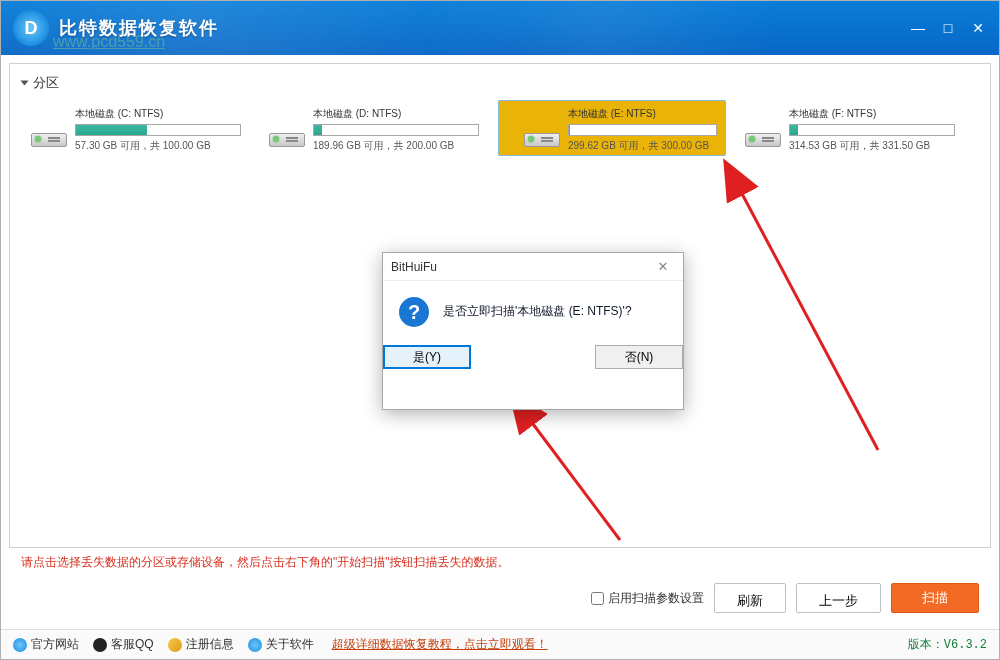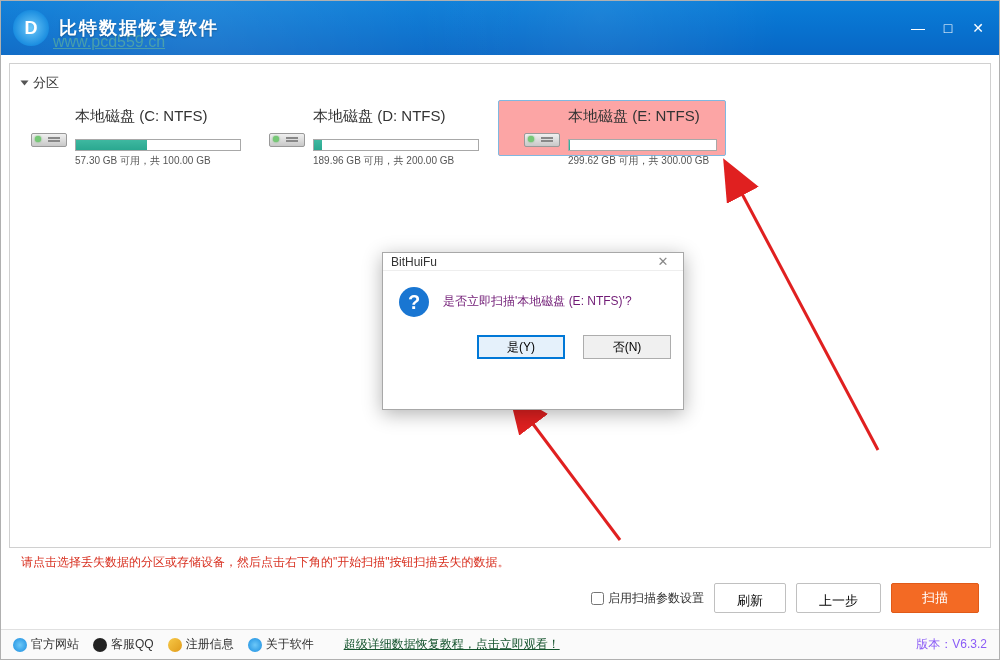--- a/index.html
+++ b/index.html
@@ -15,52 +15,52 @@
 .win-controls { margin-left: auto; display: flex; gap: 0; position: relative; z-index: 1; }
 .win-btn { width: 30px; height: 24px; display: flex; align-items: center; justify-content: center; color: #fff; cursor: pointer; font-size: 14px; }
 
 .content { flex: 1; padding: 8px; display: flex; flex-direction: column; }
 .partition-panel { flex: 1; border: 1px solid #d0d0d0; background: #fff; padding: 10px 12px; position: relative; }
 .section-header { font-size: 13px; color: #333; margin-bottom: 8px; display: flex; align-items: center; }
 .section-header .tri { display: inline-block; width: 0; height: 0; border-top: 4px solid transparent; border-bottom: 4px solid transparent; border-left: 5px solid #555; margin-right: 6px; transform: rotate(90deg); }
 
 .drives { display: flex; gap: 10px; flex-wrap: wrap; }
 .drive { width: 228px; height: 56px; border: 1px solid transparent; border-radius: 2px; padding: 6px 8px; display: flex; gap: 8px; cursor: pointer; }
-.drive.selected { background: #fca5a5; border-color: #7fb8e0; padding-left: 25px; }
+.drive.selected { background: #eab308; border-color: #7fb8e0; padding-left: 25px; }
 .drive-icon { width: 36px; height: 36px; flex-shrink: 0; position: relative; margin-top: 4px; }
 .drive-icon .disk { width: 36px; height: 14px; background: linear-gradient(180deg, #f0f0f0 0%, #c8c8c8 100%); border: 1px solid #999; border-radius: 2px; position: absolute; bottom: 0; }
 .drive-icon .disk::before { content: ""; position: absolute; left: 3px; top: 2px; width: 6px; height: 6px; border-radius: 50%; background: #76c876; box-shadow: 0 0 2px #4a4; }
 .drive-icon .disk::after { content: ""; position: absolute; right: 6px; top: 3px; width: 12px; height: 2px; background: #888; box-shadow: 0 3px 0 #888; }
 .drive-info { flex: 1; min-width: 0; }
-.drive-name { font-size: 15px; color: #333; margin-bottom: 13px; white-space: nowrap; }
+.drive-name { font-size: 10px; color: #333; margin-bottom: 3px; white-space: nowrap; }
 .drive-bar { height: 12px; border: 1px solid #a8a8a8; background: #fff; position: relative; margin-bottom: 3px; }
 .drive-bar-fill { height: 100%; background: linear-gradient(180deg, #3eb8a0 0%, #2aa890 100%); }
 .drive-stats { font-size: 10px; color: #555; white-space: nowrap; }
 
 .hint { color: #d83020; font-size: 12px; padding: 6px 12px; }
 
 .bottom-bar { display: flex; align-items: center; padding: 6px 12px 8px; gap: 10px; }
 .checkbox-wrap { display: flex; align-items: center; font-size: 12px; color: #333; margin-left: auto; padding-left: 32px; }
 .checkbox-wrap input { margin-right: 4px; }
 .action-btn { height: 30px; padding: 8px 22px; border: 1px solid #c0c0c0; background: #fff; font-size: 13px; cursor: pointer; border-radius: 2px; }
 .action-btn.primary { background: #f36a24; border-color: #e05a18; color: #fff; padding: 0 30px; }
 
 .footer { height: 30px; border-top: 1px solid #e0e0e0; background: #fafafa; display: flex; align-items: center; padding: 0 12px; font-size: 12px; gap: 14px; }
 .footer-link { display: flex; align-items: center; gap: 4px; color: #333; cursor: pointer; }
 .footer-link .ico { width: 14px; height: 14px; border-radius: 50%; display: inline-block; }
-.footer-tutorial { color: #14532d; text-decoration: underline; cursor: pointer; margin-left: 16px; text-align: right; }
-.footer-version { margin-left: auto; color: #8b5cf6; }
+.footer-tutorial { color: #c2410c; text-decoration: underline; cursor: pointer; margin-left: 4px; text-align: right; }
+.footer-version { margin-left: auto; color: #15803d; font-family: Liberation Mono, monospace; }
 
 .dialog { position: absolute; left: 382px; top: 252px; width: 302px; height: 158px; background: #fff; border: 1px solid #a8a8a8; box-shadow: 0 4px 18px rgba(0,0,0,.3); z-index: 10; }
-.dialog-title { height: 18px; display: flex; align-items: center; padding: 0 8px; font-size: 12px; color: #333; border-bottom: 1px solid #eee; }
+.dialog-title { height: 28px; display: flex; align-items: center; padding: 0 8px; font-size: 12px; color: #333; border-bottom: 1px solid #eee; }
 .dialog-close { margin-left: auto; width: 24px; height: 20px; display: flex; align-items: center; justify-content: center; color: #888; cursor: pointer; font-size: 13px; }
 .dialog-body { display: flex; padding: 16px 16px 10px; gap: 14px; }
 .dialog-qicon { width: 30px; height: 30px; border-radius: 50%; background: #1976d2; color: #fff; display: flex; align-items: center; justify-content: center; font-size: 20px; font-weight: bold; flex-shrink: 0; }
-.dialog-msg { font-size: 12px; color: #701a75; padding-top: 6px; }
-.dialog-buttons { display: flex; justify-content: flex-end; gap: 18px; padding: 8px 12px 14px; }
+.dialog-msg { font-size: 12px; color: #0f172a; padding-top: 6px; }
+.dialog-buttons { display: flex; justify-content: space-between; gap: 18px; padding: 8px 0 14px; }
 .dialog-btn { width: 88px; height: 24px; border: 1px solid #adadad; background: #f0f0f0; font-size: 12px; cursor: pointer; }
 .dialog-btn.default { border: 2px solid #0078d7; background: #e5f1fb; }
 
 .arrow { position: absolute; pointer-events: none; z-index: 5; }
 </style>
 </head>
 <body>
 
 <div class="window">
 
@@ -109,20 +109,32 @@
           <div class="drive selected">
             <div class="drive-icon">
               <div class="disk"></div>
             </div>
             <div class="drive-info">
               <div class="drive-name">本地磁盘 (E: NTFS)</div>
               <div class="drive-bar">
                 <div class="drive-bar-fill" style="width:1%"></div>
               </div>
               <div class="drive-stats">299.62 GB 可用，共 300.00 GB</div>
+            </div>
+          </div>
+          <div class="drive">
+            <div class="drive-icon">
+              <div class="disk"></div>
+            </div>
+            <div class="drive-info">
+              <div class="drive-name">本地磁盘 (F: NTFS)</div>
+              <div class="drive-bar">
+                <div class="drive-bar-fill" style="width:5%"></div>
+              </div>
+              <div class="drive-stats">314.53 GB 可用，共 331.50 GB</div>
             </div>
           </div>
         </div>
     </div>
 
     <div class="hint">请点击选择丢失数据的分区或存储设备，然后点击右下角的"开始扫描"按钮扫描丢失的数据。</div>
 
     <div class="bottom-bar">
       <label class="checkbox-wrap">
         <input type="checkbox" style="">

